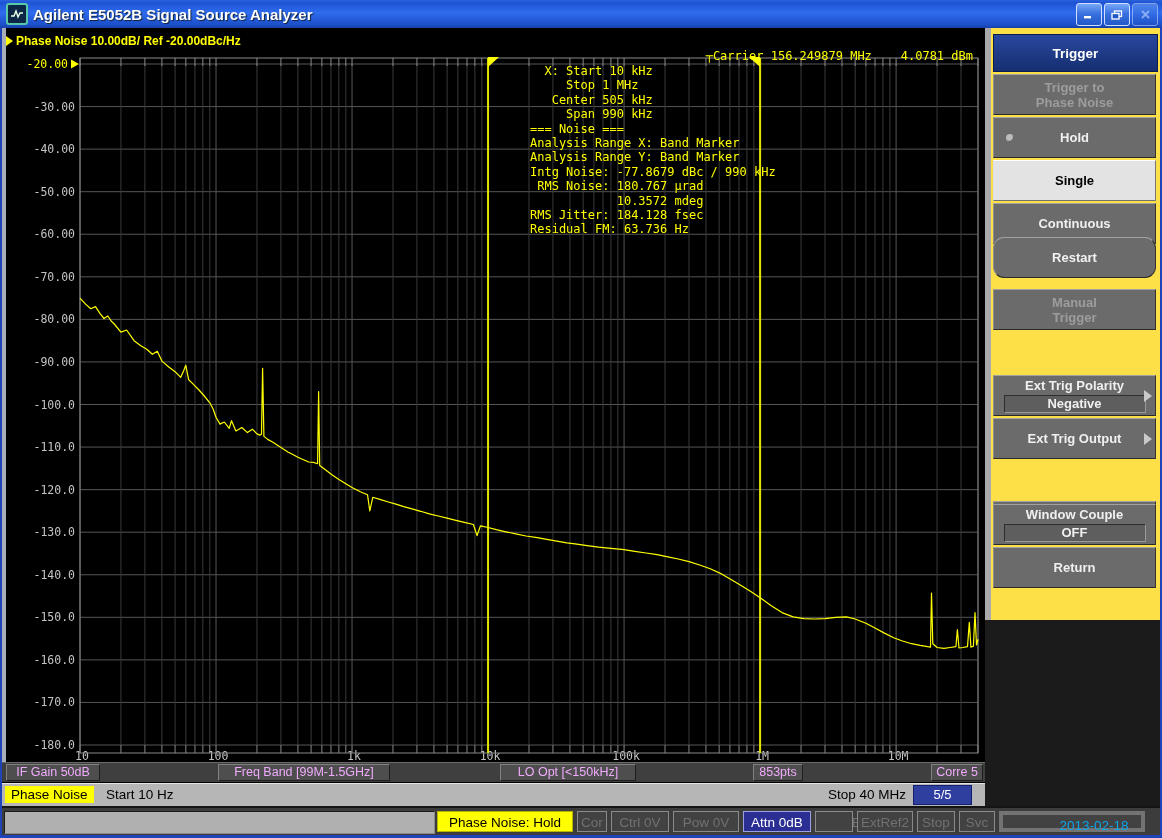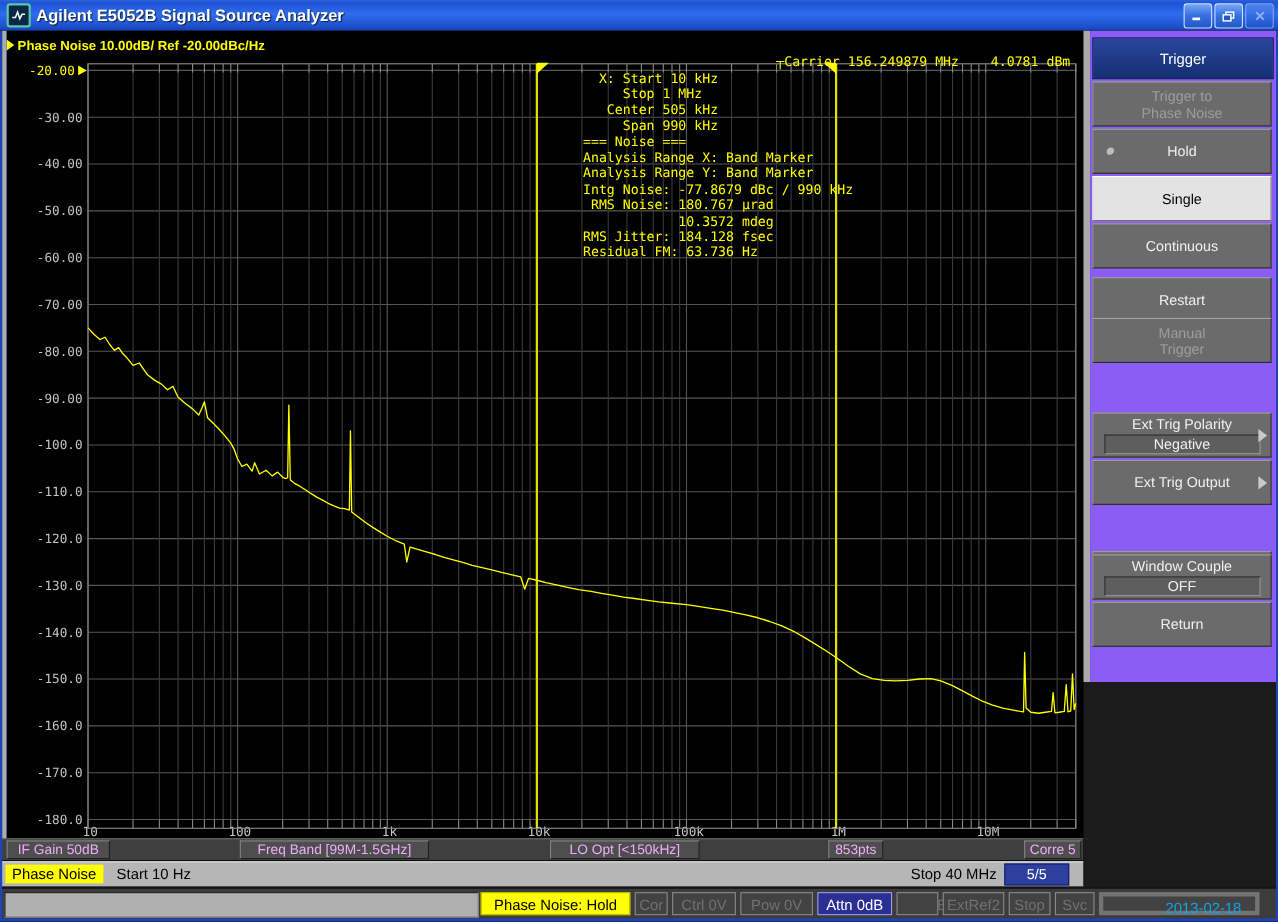--- a/index.html
+++ b/index.html
@@ -59,21 +59,21 @@
   .status-items{position:absolute;left:437px;top:3px;display:flex;gap:4px;}
   .st{height:21px;line-height:21px;text-align:center;font-size:13.5px;box-sizing:border-box;}
   .st.dim{color:#717171;background:#424242;border:1px solid #8a8a8a;}
   .st.highlight{color:#000;background:#ffff00;border:1px solid #b4b400;}
   .st.blue{color:#fff;background:#2b2f93;border:1px solid #9aa0e0;}
   .st.datetime{color:#0ea5e9;background:#424242;border:4px solid #737373;padding-left:44px;}
 
   
   .sidebar{position:absolute;left:985px;top:28px;width:175px;height:778px;background:#1b1b1b;}
   .sidebar .divider{position:absolute;left:0;top:0;width:6px;height:592px;background:#a9a9a9;}
-  .sb-area{position:absolute;left:6px;top:0;width:169px;height:592px;background:#8b5cf6;}
+  .sb-area{position:absolute;left:6px;top:0;width:169px;height:592px;background:#fde047;font-weight:bold;}
   .sb-header{position:absolute;left:2px;top:6px;width:163px;height:36px;
     background:linear-gradient(180deg,#29479e,#152f70);border:1px solid #0a1c50;
     color:#fff;font-size:13.5px;display:flex;align-items:center;justify-content:center;}
   .sb-btn{position:absolute;left:2px;width:163px;height:41px;background:#6b6b6b;
     border:1px solid;border-color:#a2a2a2 #333 #2a2a2a #8e8e8e;color:#f0f0f0;font-size:13px;
     display:flex;flex-direction:column;align-items:center;justify-content:center;box-sizing:border-box;}
   .sb-btn.disabled{color:#9d9d9d;}
   .sb-btn.active{background:#e3e3e3;color:#000;border-color:#fff #777 #707070 #ddd;}
   .sb-btn .bullet{position:absolute;left:12px;top:50%;margin-top:-4px;width:8px;height:8px;
     border-radius:50%;background:#bdbdbd;box-shadow:inset -1px -1px 1px #555;}
@@ -410,21 +410,21 @@
         <div class="sb-btn" style="top: 89px;">
           <span class="bullet"></span>
           <span class="lbl">Hold</span>
         </div>
         <div class="sb-btn active" style="top: 132px; align-items: center;">
           <span class="lbl">Single</span>
         </div>
         <div class="sb-btn" style="top: 175px;">
           <span class="lbl">Continuous</span>
         </div>
-        <div class="sb-btn" style="top: 224px;">
+        <div class="sb-btn" style="top: 209px; border-radius: 11px;">
           <span class="lbl">Restart</span>
         </div>
         <div class="sb-btn disabled" style="top: 261px;">
           <span class="lbl">Manual
 Trigger</span>
         </div>
         <div class="sb-btn" style="top: 347px;">
           <span class="lbl">Ext Trig Polarity</span>
           <span class="val">Negative</span>
           <span class="arrow"></span>

